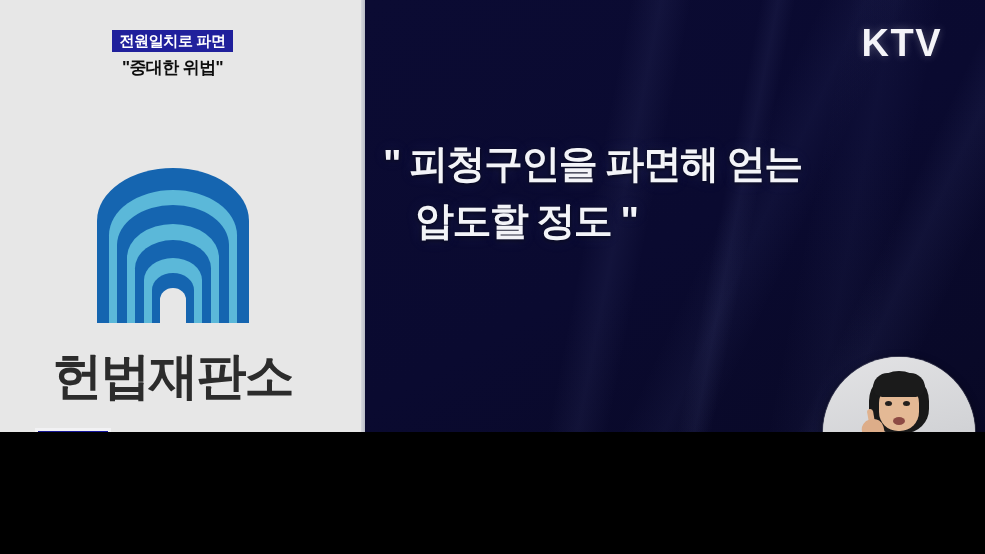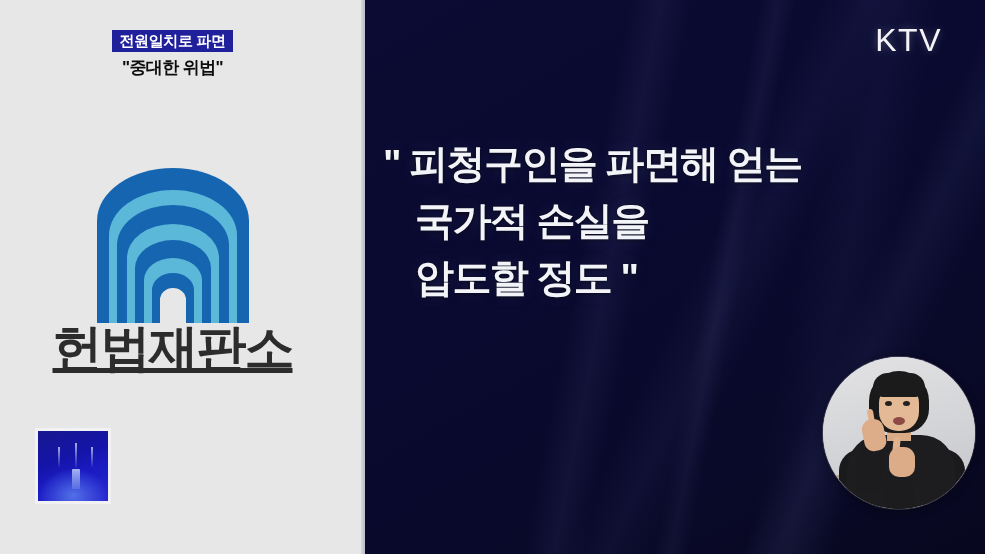--- a/index.html
+++ b/index.html
@@ -4,21 +4,21 @@
 <style>
   * { margin:0; padding:0; box-sizing:border-box; }
   html, body {
     width: 985px; height: 554px;
     overflow: hidden;
     background: #000;
     font-family: "Liberation Sans", "DejaVu Sans", sans-serif;
   }
   #broadcast-frame {
     position: relative;
-    width: 985px; height: 554px;
+    width: 985px; height: 432px;
     overflow: hidden;
     background: #fde047;
   }
 
   
   #left-panel {
     position: absolute;
     left: 0; top: 0;
     width: 365px; height: 554px;
     background: #e7e7e7;
@@ -74,28 +74,27 @@
   }
   .arch-ring {
     position: absolute;
     bottom: 0;
     left: 50%;
     transform: translateX(-50%);
     border-top-left-radius: 50% 34%;
     border-top-right-radius: 50% 34%;
   }
   #emblem-wordmark {
-    margin-top: 0;
+    margin-top: 28px;
     color: #2c2c2c;
     font-size: 50px;
     font-weight: bold;
     letter-spacing: -2px;
     line-height: 1;
     white-space: nowrap;
-    text-decoration: underline;
   }
 
   
   #thumbnail-card {
     position: absolute;
     left: 35px; top: 428px;
     width: 76px; height: 76px;
     background: #f2f2f4;
     padding: 3px;
   }
@@ -151,22 +150,22 @@
   }
   #bg-streak-a { left: 210px; }
   #bg-streak-b { left: 340px; width: 34px; }
   #bg-streak-c { left: 430px; width: 90px; background: linear-gradient(to right, rgba(255,255,255,0.00), rgba(140,160,240,0.04), rgba(255,255,255,0.00)); }
 
   
   #channel-logo {
     position: absolute;
     right: 43px; top: 22px;
     color: #f4f4f8;
-    font-size: 32px;
-    font-weight: 400;
+    font-size: 38px;
+    font-weight: 700;
     letter-spacing: 1.5px;
     text-shadow: 0 0 8px rgba(255,255,255,0.25);
   }
 
   
   #quote-block {
     position: absolute;
     left: 18px; top: 135px;
     width: 470px;
   }
@@ -341,21 +340,20 @@
   <div id="right-panel">
 
     <div class="bg-streak" id="bg-streak-a"></div>
     <div class="bg-streak" id="bg-streak-b"></div>
     <div class="bg-streak" id="bg-streak-c"></div>
 
     <div id="channel-logo">KTV</div>
 
     <div id="quote-block">
       <div class="quote-line">" 피청구인을 파면해 얻는</div>
-      <div class="quote-line indent">국가적 손실을</div>
       <div class="quote-line indent">압도할 정도 "</div>
     </div>
 
     <div id="interpreter-bubble">
       <div id="interpreter-backdrop"></div>
       <div id="interpreter-figure">
         <div id="sl-chair"></div>
         <div id="sl-chair-r"></div>
         <div id="sl-shoulder-l"></div>
         <div id="sl-shoulder-r"></div>

